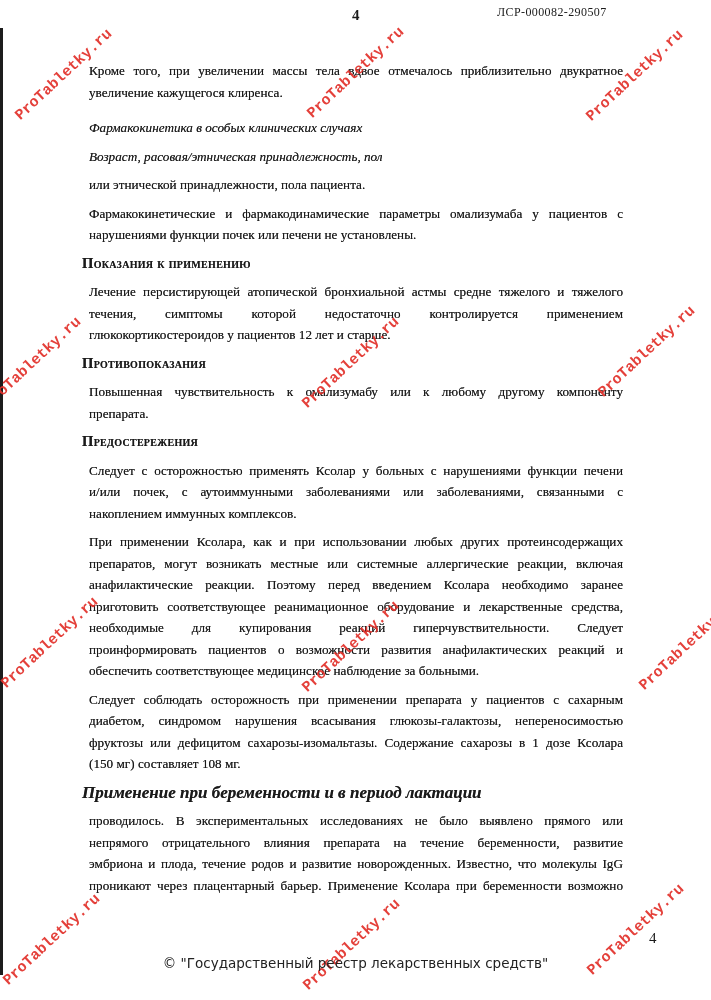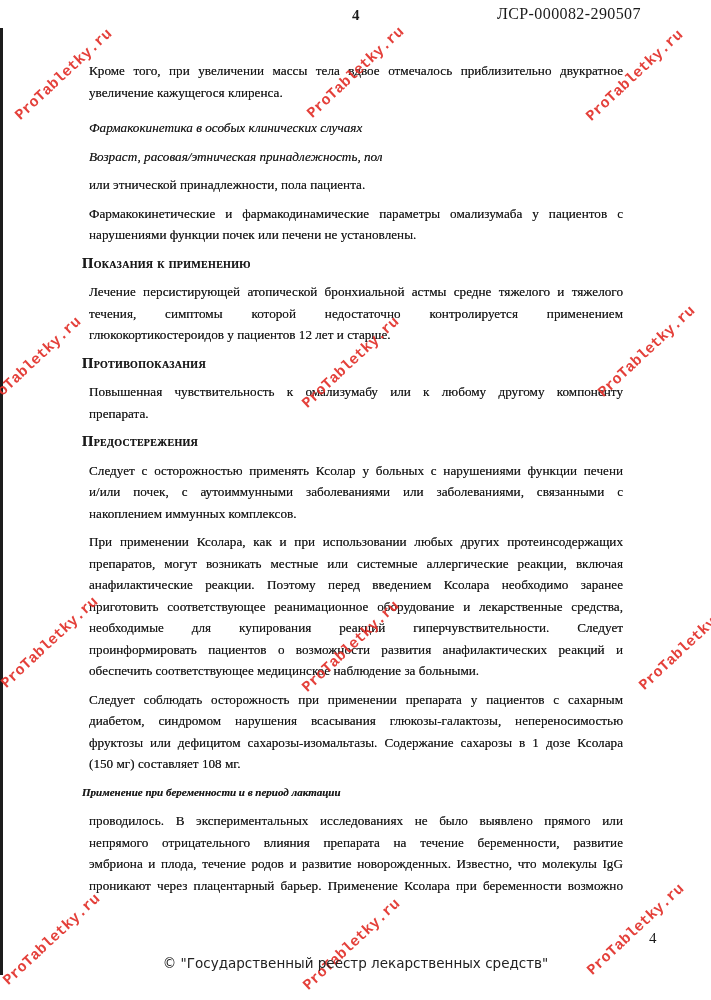--- a/index.html
+++ b/index.html
@@ -5,38 +5,38 @@
   html,body { margin:0; padding:0; background:#ffffff; }
   .page {
     position:relative; width:711px; height:1000px; background:#ffffff;
     font-family:"Liberation Serif", serif; color:#1a1a1a; overflow:hidden;
   }
   
   .scan-edge { position:absolute; left:0; top:28px; width:3px; height:947px; background:#1c1c1c; }
 
   
   .pg-top { position:absolute; top:7px; left:352px; font-size:15px; font-weight:700; }
-  .doc-num { position:absolute; top:5px; left:497px; font-size:16px; letter-spacing:0.4px; }
+  .doc-num { position:absolute; top:5px; left:497px; font-size:12px; letter-spacing:0.4px; }
 
   
   .content {
     position:absolute; left:82px; top:53px; width:548px;
     font-size:13.2px; line-height:21.5px;
     text-shadow:0 0 0.35px rgba(0,0,0,0.65);
   }
   .content > div { margin:7px; }
   .content > div:nth-child(2) { margin-top:14px; } 
   .line { text-align:justify; text-align-last:justify; }
   .line.last { text-align-last:auto; }
   .subhead-italic { font-style:italic; }
   .heading-caps {
     font-weight:700; font-variant:small-caps; font-size:14.6px;
     letter-spacing:0.3px; margin:6px 0 6px 0 !important;
   }
-  .heading-bold-italic { font-weight:700; font-style:italic; font-size:11px; margin:5px 0 5px 0 !important; }
+  .heading-bold-italic { font-weight:700; font-style:italic; font-size:17px; margin:5px 0 5px 0 !important; }
 
   
   .wm {
     position:absolute; white-space:nowrap;
     font-family:"Liberation Mono", monospace; font-size:15px; font-weight:700;
     transform:translate(-50%,-50%) rotate(-43deg);
     letter-spacing:0px; opacity:0.92; pointer-events:none;
   }
 
   

